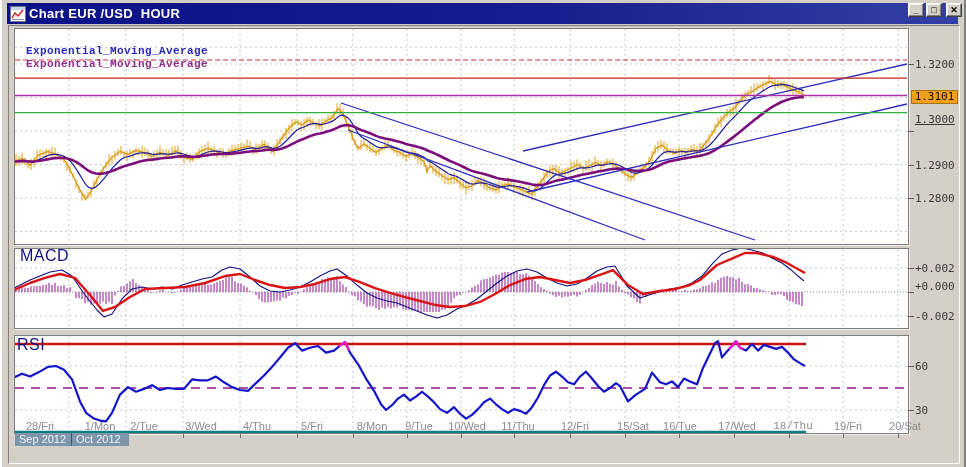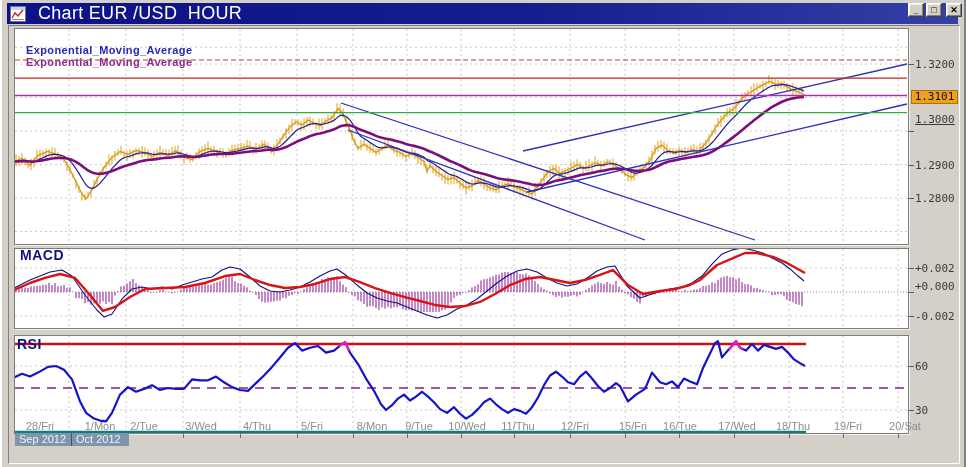--- a/index.html
+++ b/index.html
@@ -14,21 +14,21 @@
   .titlebar{
     position:absolute;left:7px;top:3px;width:951px;height:21px;
     background:linear-gradient(90deg,#0c1287 0%,#161d8e 55%,#3440a6 100%);
     display:flex;align-items:center;
   }
   .title-icon{
     width:16px;height:16px;margin-left:3px;background:#ffffff;
     border:1px solid #6f6f8f;box-sizing:border-box;flex:none;
   }
   .title-text{
-    color:#ffffff;font-weight:normal;font-size:18px;margin-left:12px;
+    color:#ffffff;font-weight:bold;font-size:13px;margin-left:3px;
     letter-spacing:.3px;white-space:pre;
   }
   .win-buttons{position:absolute;right:4px;top:3px;height:15px;display:flex;}
   .win-btn{
     width:16px;height:14px;margin-left:2px;background:#d4d0c8;
     border:1px solid;border-color:#ffffff #404040 #404040 #ffffff;
     box-shadow:inset -1px -1px 0 #808080, inset 1px 1px 0 #f4f1ea;
     font-size:9px;line-height:11px;text-align:center;font-weight:bold;color:#000;
     font-family:"Liberation Sans",sans-serif;padding:0;cursor:default;
   }
@@ -44,22 +44,22 @@
     box-shadow:1px 1px 0 #f2f0ec;
   }
   #panel-main{left:14px;top:28px;width:895px;height:217px;}
   #panel-macd{left:14px;top:248px;width:895px;height:81px;}
   #panel-rsi {left:14px;top:335px;width:895px;height:99px;}
   svg.chart{position:absolute;}
   #svg-main{left:15px;top:29px;}
   #svg-macd{left:15px;top:249px;}
   #svg-rsi {left:15px;top:336px;}
   .legend{position:absolute;left:19px;top:32px;font-size:11px;font-weight:bold;letter-spacing:.4px;white-space:pre;z-index:6;}
-  .legend span{margin-right:8px;}
-  .pane-label{position:absolute;font-size:14px;font-weight:bold;color:#10107e;letter-spacing:.5px;z-index:6;}
+  .legend span{margin-right:8px;font-family:Liberation Mono, monospace;}
+  .pane-label{position:absolute;font-size:16px;font-weight:normal;color:#10107e;letter-spacing:.5px;z-index:6;}
   #label-macd{left:20px;top:247px;}
   #label-rsi{left:17px;top:336px;}
   .axis-label{
     position:absolute;left:915px;font-family:"DejaVu Sans Mono",monospace;
     font-size:11px;color:#3a3a3a;white-space:nowrap;
   }
   .tick-h{position:absolute;left:908px;width:6px;height:1px;background:#5a5a5a;}
   .price-tag{
     position:absolute;left:911px;width:47px;height:14px;
     background:#f0a01c;border:1px solid #a87410;box-sizing:border-box;
@@ -777,19 +777,19 @@
     <div class="date-label" style="left: 100px;">1/Mon</div>
     <div class="date-label" style="left: 144px;">2/Tue</div>
     <div class="date-label" style="left: 201px;">3/Wed</div>
     <div class="date-label" style="left: 257px;">4/Thu</div>
     <div class="date-label" style="left: 312px;">5/Fri</div>
     <div class="date-label" style="left: 372px;">8/Mon</div>
     <div class="date-label" style="left: 419px;">9/Tue</div>
     <div class="date-label" style="left: 467px;">10/Wed</div>
     <div class="date-label" style="left: 518px;">11/Thu</div>
     <div class="date-label" style="left: 575px;">12/Fri</div>
-    <div class="date-label" style="left: 633px;">15/Fri</div>
+    <div class="date-label" style="left: 633px;">15/Sat</div>
     <div class="date-label" style="left: 680px;">16/Tue</div>
     <div class="date-label" style="left: 737px;">17/Wed</div>
-    <div class="date-label" style="left: 793px;">18/Thu</div>
+    <div class="date-label" style="left: 793px; font-family: Liberation Mono, monospace;">18/Thu</div>
     <div class="date-label" style="left: 848px;">19/Fri</div>
     <div class="date-label" style="left: 905px;">20/Sat</div>
   </div>
 
 </body></html>

